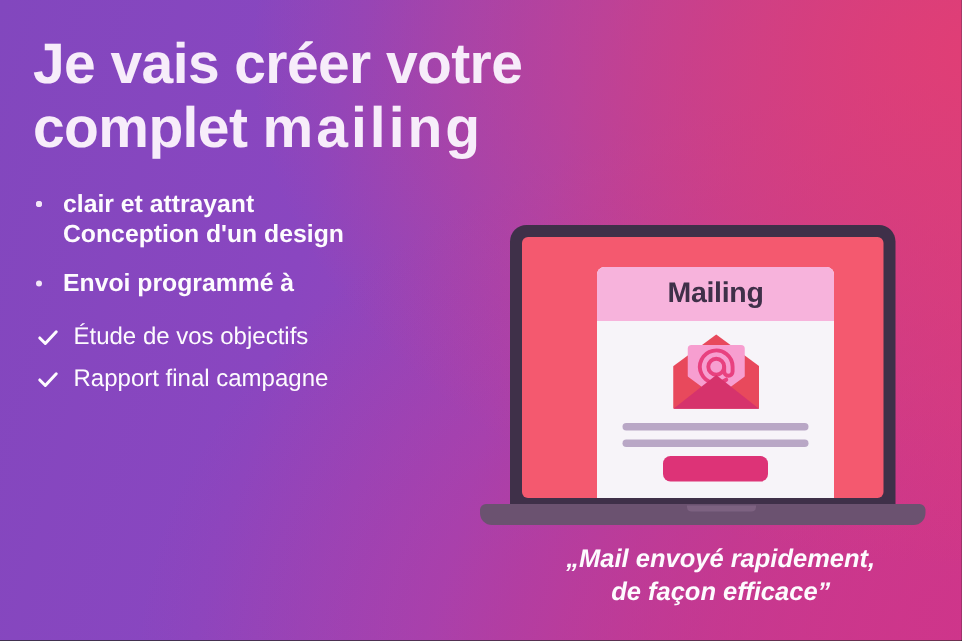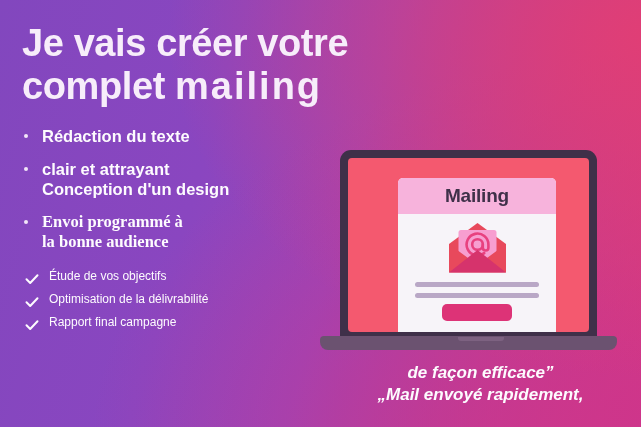--- a/index.html
+++ b/index.html
@@ -46,21 +46,21 @@
   }
   .bullet-item {
     position: relative;
     padding-left: 20px;
     margin-bottom: 13px;
     color: #fdfbfe;
     font-size: 16.5px;
     font-weight: bold;
     line-height: 1.22;
   }
-  .bullet-item:last-child { margin-bottom: 0; font-family: Liberation Serif, serif; }
+  .bullet-item:last-child { margin-bottom: 0; }
   .bullet-dot {
     position: absolute;
     left: 2px;
     top: 8px;
     width: 4px;
     height: 4px;
     border-radius: 50%;
     background: #f3e6f8;
   }
   .bullet-line { display: block; }
@@ -68,21 +68,21 @@
   .checks {
     margin: 16px 0 0 0;
     padding: 0;
     list-style: none;
   }
   .check-item {
     position: relative;
     padding-left: 27px;
     margin-bottom: 9px;
     color: #fdfbfe;
-    font-size: 12px;
+    font-size: 16px;
     line-height: 1.2;
   }
   .check-icon {
     position: absolute;
     left: 2px;
     top: 2px;
     width: 16px;
     height: 16px;
   }
   .check-icon svg { display: block; }
@@ -205,50 +205,40 @@
   <div class="left-col">
 
     <h1 class="headline">
       <span>Je vais créer votre</span>
       <span class="hl-line2"><span>complet </span><span class="hl-spaced">mailing</span></span>
     </h1>
 
     <ul class="bullets">
       <li class="bullet-item">
         <span class="bullet-dot"></span>
-        <span class="bullet-line">Rédaction du texte</span>
       </li>
       <li class="bullet-item">
         <span class="bullet-dot"></span>
         <span class="bullet-line">clair et attrayant</span>
         <span class="bullet-line">Conception d'un design</span>
       </li>
       <li class="bullet-item">
         <span class="bullet-dot"></span>
         <span class="bullet-line">Envoi programmé à</span>
-        <span class="bullet-line">la bonne audience</span>
       </li>
     </ul>
 
     <ul class="checks">
       <li class="check-item">
         <span class="check-icon">
           <svg width="16" height="16" viewBox="0 0 16 16">
               <path d="M2.5 8.3 L6.2 12 L13.5 4.2" fill="none" stroke="#fdfbfe" stroke-width="2" stroke-linecap="round" stroke-linejoin="round"></path>
             </svg>
         </span>
         <span>Étude de vos objectifs</span>
-      </li>
-      <li class="check-item">
-        <span class="check-icon">
-          <svg width="16" height="16" viewBox="0 0 16 16">
-              <path d="M2.5 8.3 L6.2 12 L13.5 4.2" fill="none" stroke="#fdfbfe" stroke-width="2" stroke-linecap="round" stroke-linejoin="round"></path>
-            </svg>
-        </span>
-        <span>Optimisation de la délivrabilité</span>
       </li>
       <li class="check-item">
         <span class="check-icon">
           <svg width="16" height="16" viewBox="0 0 16 16">
               <path d="M2.5 8.3 L6.2 12 L13.5 4.2" fill="none" stroke="#fdfbfe" stroke-width="2" stroke-linecap="round" stroke-linejoin="round"></path>
             </svg>
         </span>
         <span>Rapport final campagne</span>
       </li>
     </ul>
@@ -282,19 +272,19 @@
             </div>
             <div class="card-btn"></div>
           </div>
         </div>
       </div>
     </div>
     <div class="laptop-base"></div>
     <div class="laptop-notch"></div>
 
     <div class="quote">
+      <span class="quote-line">„Mail envoyé rapidement,</span>
       <span class="quote-line">de façon efficace”</span>
-      <span class="quote-line">„Mail envoyé rapidement,</span>
     </div>
 
   </div>
 
 </div>
 
 </body></html>

